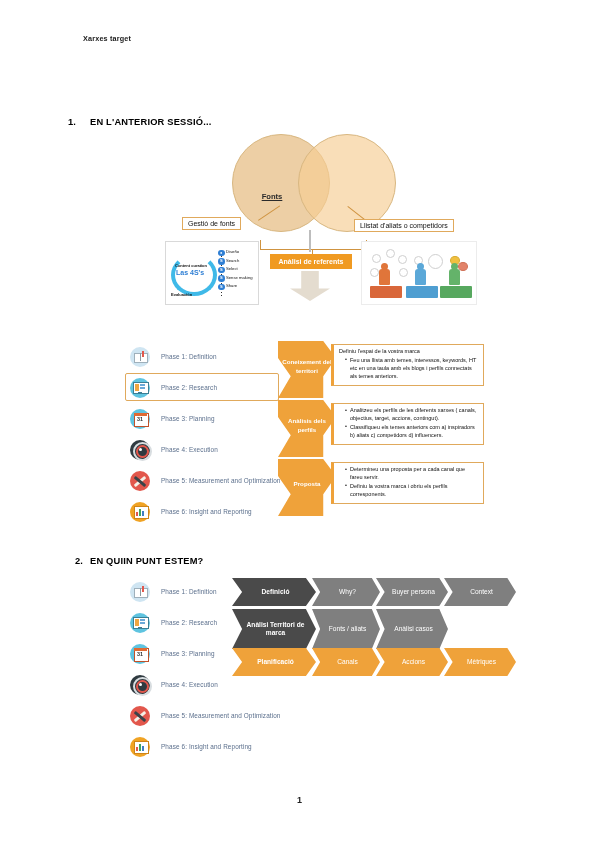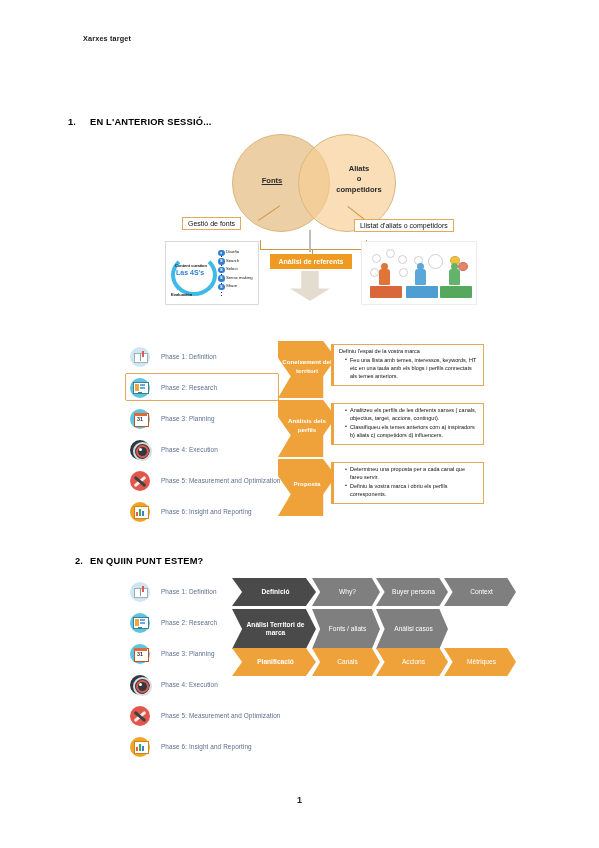--- a/index.html
+++ b/index.html
@@ -36,21 +36,21 @@
   .circle{
     position:absolute;border-radius:50%;
     border:1px solid #d8b781;
   }
   .c-left{left:82px;top:6px;width:96px;height:96px;background:rgba(226,178,110,.62);}
   .c-right{left:148px;top:6px;width:96px;height:96px;background:rgba(246,205,147,.66);}
   .c-label{
     position:absolute;text-align:center;font-size:7.6px;color:#2b2b2b;font-weight:600;
     line-height:1.35;z-index:4;
   }
-  #lbl-fonts{left:92px;top:48px;width:60px;text-decoration:underline;}
+  #lbl-fonts{left:92px;top:64px;width:60px;text-decoration:underline;}
   #lbl-aliats{left:176px;top:36px;width:66px;}
 
   .ribbon{
     position:absolute;width:72px;height:23px;background:#f49a41;
     color:#fff;font-size:6.6px;font-weight:600;letter-spacing:.2px;
     display:flex;align-items:center;justify-content:center;
     -webkit-mask-image:radial-gradient(circle at 50% 0,transparent 0,transparent 0);
     border-radius:2px;
   }
   .ribbon:before,.ribbon:after{
@@ -216,25 +216,20 @@
   <div class="hdr-running">Xarxes target</div>
 
   <div class="sec-head" id="sec1">
     <span class="num">1.</span><span>EN L'ANTERIOR SESSIÓ...</span>
   </div>
 
   <div class="venn-wrap">
     <div class="circle c-left"></div>
     <div class="circle c-right"></div>
     <div class="c-label" id="lbl-fonts">Fonts</div>
-    <div class="c-label" id="lbl-aliats">
-      <div>Aliats</div>
-      <div>o</div>
-      <div>competidors</div>
-    </div>
 
     <div class="ribbon" id="rib-owned">Owned media</div>
     <div class="ribbon" id="rib-earned">Earned media</div>
 
     <div class="leader" style="left:108px;top:92px;width:26px;transform:rotate(-34deg);"></div>
     <div class="leader" style="left:198px;top:78px;width:24px;transform:rotate(38deg);"></div>
 
     <div class="callout" id="call-left">Gestió de fonts</div>
     <div class="callout" id="call-right">Llistat d'aliats o competidors</div>
 

